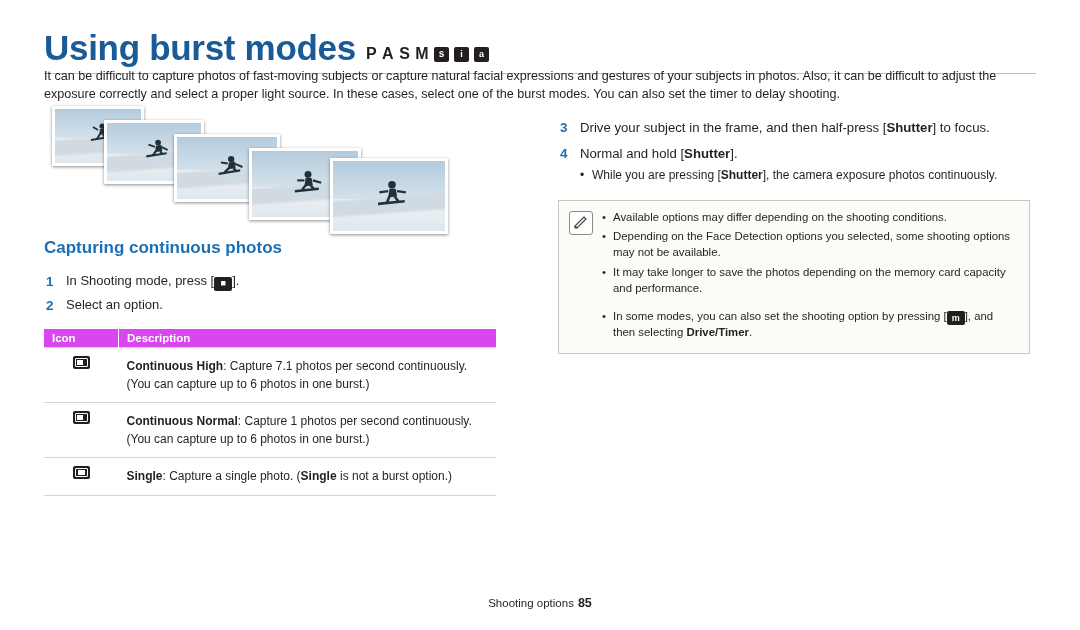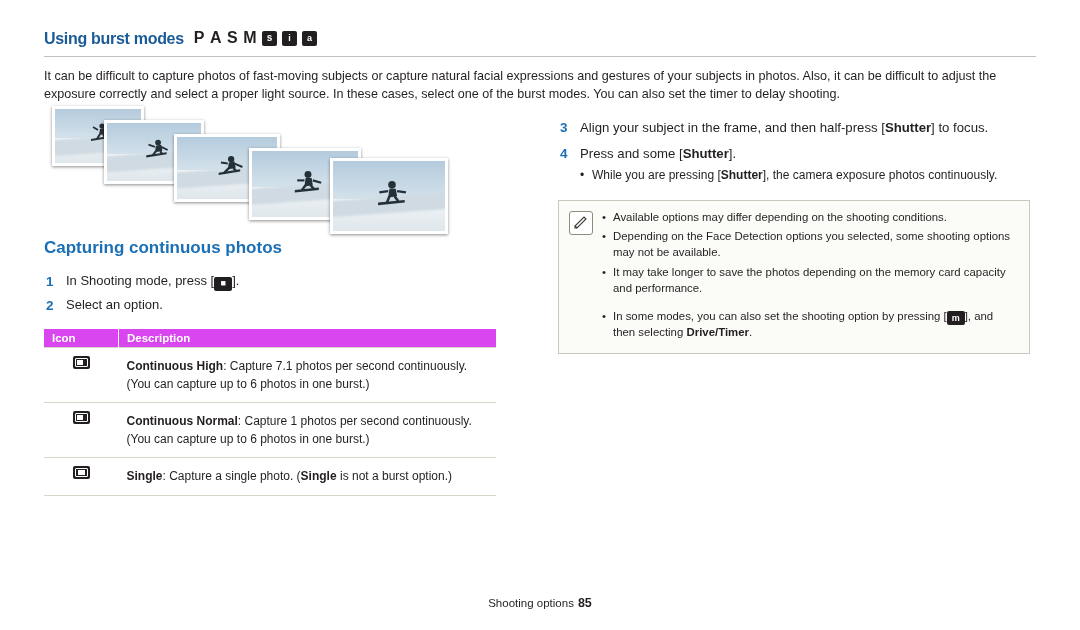--- a/index.html
+++ b/index.html
@@ -22,21 +22,21 @@
     left: 44px;
     top: 30px;
     width: 992px;
   }
   .title-row {
     display: flex;
     align-items: baseline;
     gap: 10px;
   }
   .title {
-    font-size: 16px;
+    font-size: 35px;
     font-weight: bold;
     color: #1a5a96;
     letter-spacing: -0.3px;
     line-height: 1;
   }
   .mode-icons {
     display: flex;
     align-items: center;
     gap: 5px;
     font-size: 15px;
@@ -502,25 +502,25 @@
         </td>
       </tr>
     </tbody>
   </table>
 </div>
 
 <div class="right-col">
   <ol class="steps-right">
     <li>
       <span class="num">3</span>
-      <span>Align your subject in the frame, and then half-press [</span><b>Shutter</b><span>] to focus.</span>
+      <span>Drive your subject in the frame, and then half-press [</span><b>Shutter</b><span>] to focus.</span>
     </li>
     <li>
       <span class="num">4</span>
-      <span>Press and some [</span><b>Shutter</b><span>].</span>
+      <span>Normal and hold [</span><b>Shutter</b><span>].</span>
       <div class="bullet-line">
         <span>While you are pressing [</span><b>Shutter</b><span>], the camera exposure photos continuously.</span>
       </div>
     </li>
   </ol>
 
   <div class="note-box">
     <div class="note-icon">
       <svg width="14" height="14" viewBox="0 0 14 14">
         <path d="M1 12 L3 12 L12 3 L10 1 L1 10 Z" fill="none" stroke="#3a3a33" stroke-width="1.1"></path>

